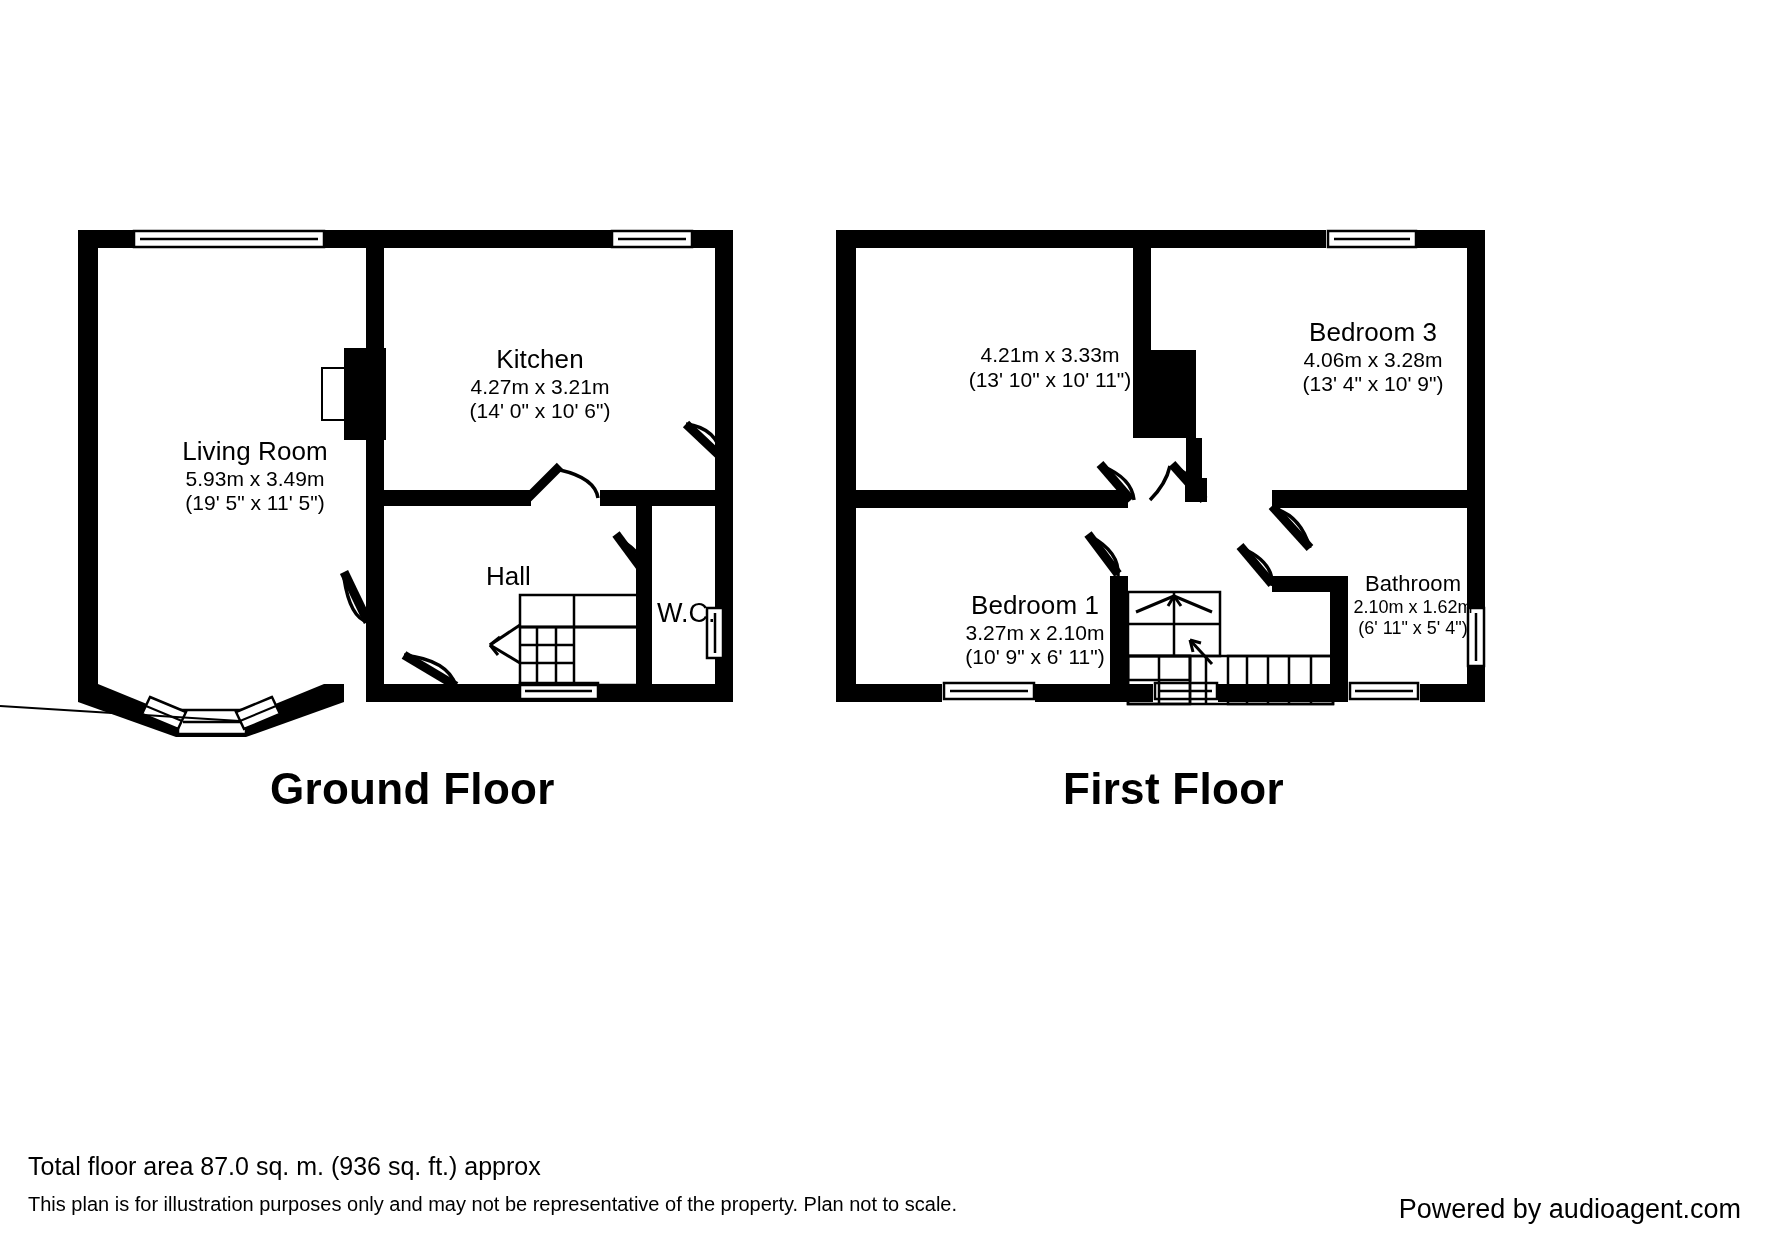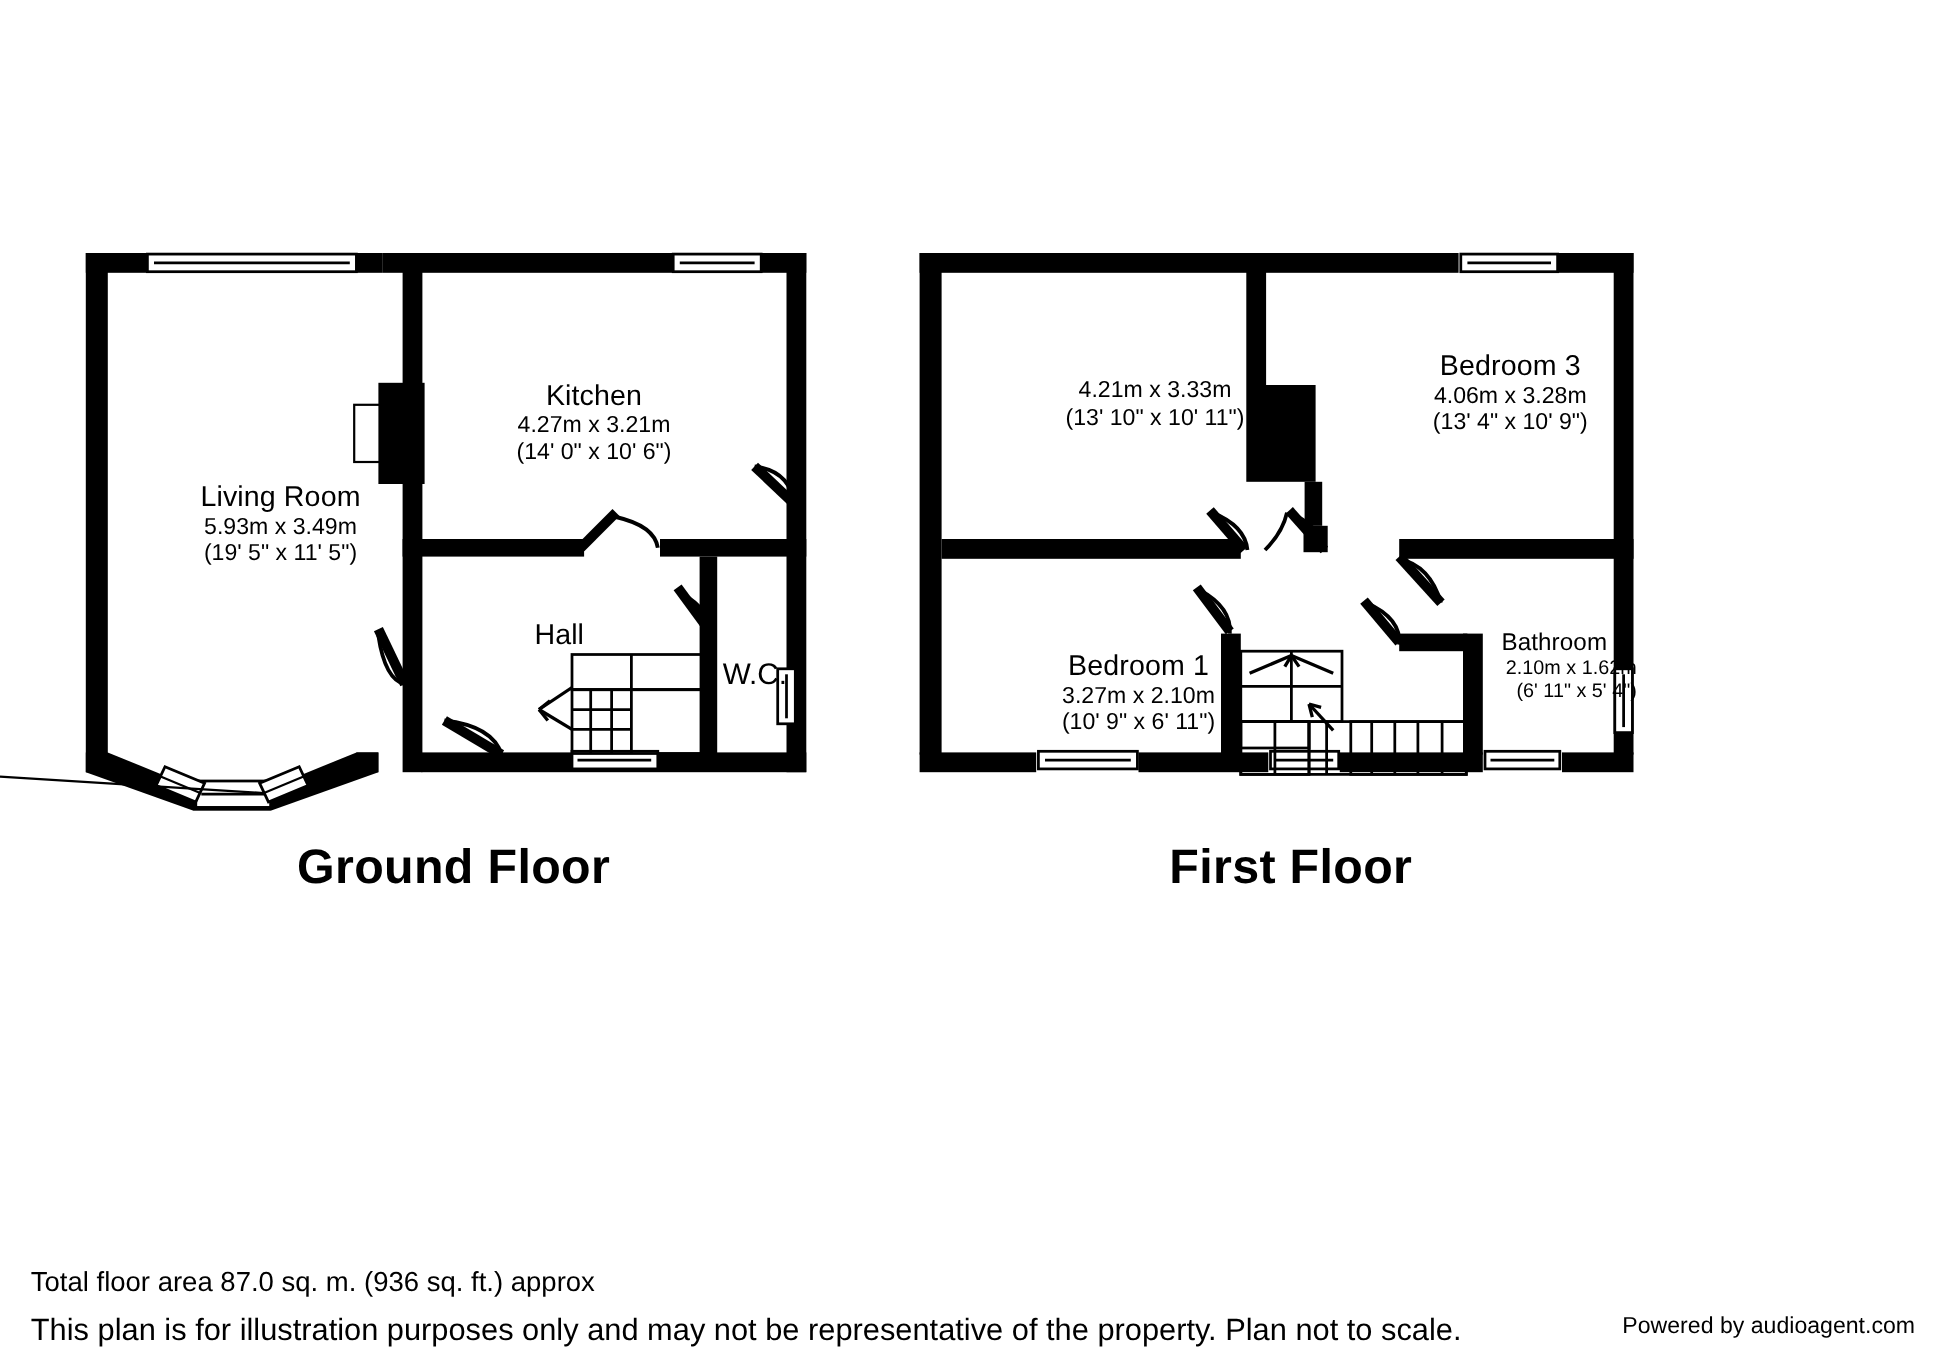--- a/index.html
+++ b/index.html
@@ -30,21 +30,21 @@
     color: #000;
   }
   .room-name {
     font-size: 26px;
     letter-spacing: 0.1px;
   }
   .room-dim {
     font-size: 21px;
   }
   .room-label.small .room-name { font-size: 22px; }
-  .room-label.small .room-dim { font-size: 18px; text-align: right; }
+  .room-label.small .room-dim { font-size: 18px; }
   .plain-label {
     position: absolute;
     font-size: 26px;
     white-space: nowrap;
   }
   .floor-title {
     position: absolute;
     font-size: 44px;
     font-weight: bold;
     white-space: nowrap;
@@ -54,28 +54,28 @@
     position: absolute;
     left: 28px;
     top: 1152px;
     font-size: 25px;
     white-space: nowrap;
   }
   .footer-note {
     position: absolute;
     left: 28px;
     top: 1193px;
-    font-size: 28px;
+    font-size: 20px;
     white-space: nowrap;
   }
   .footer-powered {
     position: absolute;
     right: 30px;
     top: 1194px;
-    font-size: 21px;
+    font-size: 27px;
     white-space: nowrap;
   }
 </style>
 </head>
 <body>
 
 <svg id="plan-canvas" viewBox="0 0 1771 1240" xmlns="http://www.w3.org/2000/svg">
 
   <g>
 

